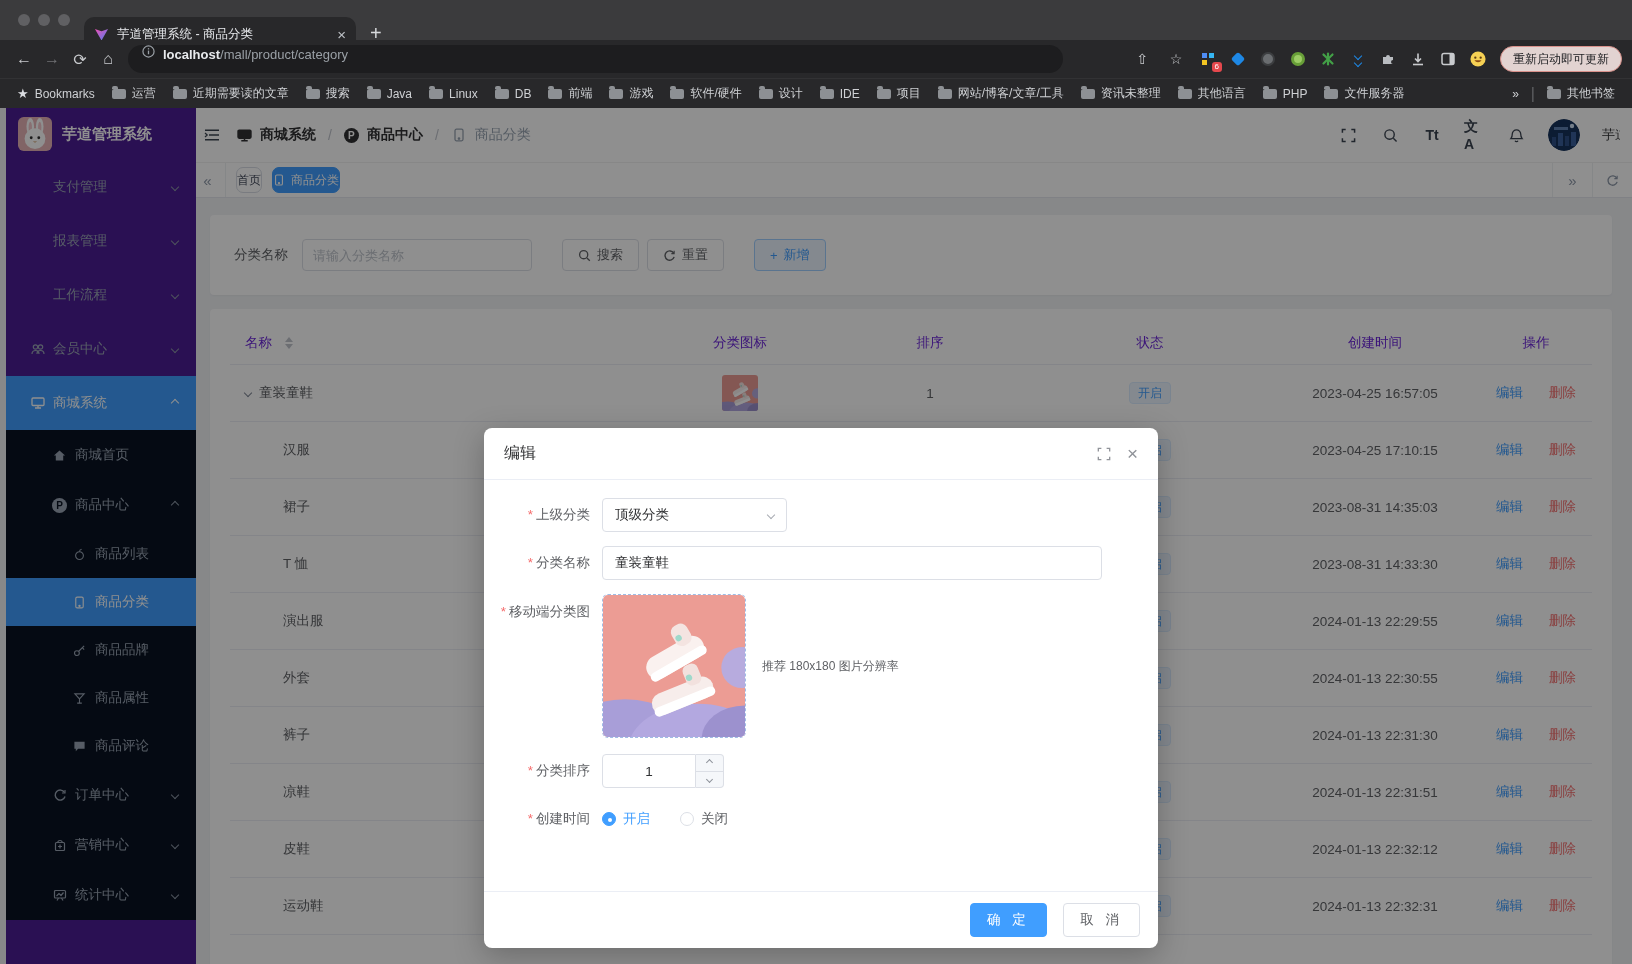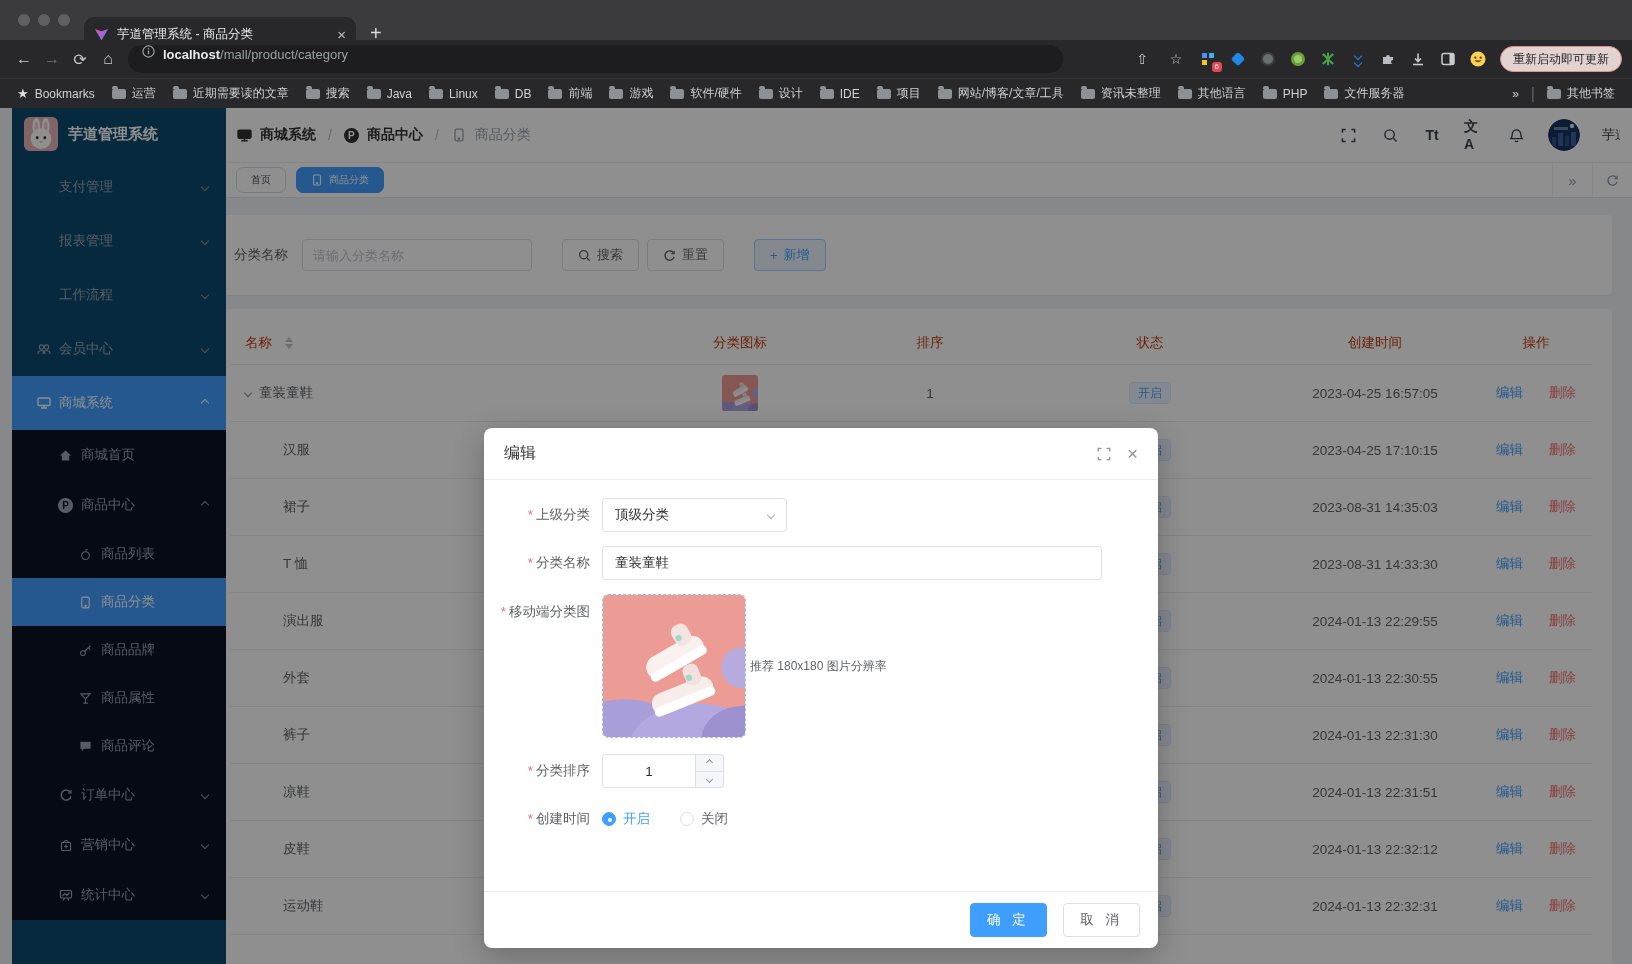--- a/index.html
+++ b/index.html
@@ -36,21 +36,21 @@
   .bookmarks{position:absolute;left:0;top:78px;width:100%;height:30px;background:#28282a;display:flex;align-items:center;padding:0 12px;gap:7px;overflow:hidden;border-top:1px solid #323234;}
   .bm{display:flex;align-items:center;gap:6px;color:#cfd1d4;font-size:12px;white-space:nowrap;padding:0 5px;}
   .folder{position:relative;width:14px;height:10px;background:#8d9094;border-radius:2px;flex:none;}
   .folder::before{content:"";position:absolute;left:0;top:-3px;width:6px;height:3px;background:#8d9094;border-radius:2px 2px 0 0;}
   .bm-star{color:#dadce0;font-size:13px;}
   .bm-spacer{flex:1;}
   .bm-sep{color:#5f6164;}
 
   
   .app{position:absolute;left:0;top:108px;width:1632px;height:856px;background:#f0f2f5;overflow:hidden;}
-  .sidebar{position:absolute;left:12px;top:0;width:214px;height:100%;background:#0c4a6e;z-index:2;}
+  .sidebar{position:absolute;left:6px;top:0;width:190px;height:100%;background:#4c1d95;z-index:2;}
   .logo{height:52px;display:flex;align-items:center;gap:10px;padding:0 12px;}
   .logo-title{color:#fff;font-size:15px;font-weight:bold;white-space:nowrap;}
   .mi{display:flex;align-items:center;color:#9aa5b5;font-size:13.5px;cursor:pointer;}
   .mi .micon{width:15px;height:15px;margin-right:8px;display:flex;align-items:center;justify-content:center;flex:none;color:#9aa5b5;}
   .mi .mlabel{flex:1;white-space:nowrap;}
   .mi .mchev{margin-right:18px;color:#8b95a5;}
   .mi.l1{height:54px;padding-left:24px;}
   .mi.l1.noicon{padding-left:47px;}
   .mi.l2{height:50px;padding-left:46px;}
   .mi.l3{height:48px;padding-left:66px;}
@@ -66,40 +66,40 @@
   .crumb .sep{color:#c0c4cc;font-weight:normal;padding:0 4px;}
   .crumb .cur{color:#97a3b1;font-weight:normal;}
   .cico{width:16px;height:16px;display:flex;align-items:center;justify-content:center;color:#303133;}
   .pcircle{width:15px;height:15px;border-radius:50%;background:#303133;color:#fff;font-size:10px;font-weight:bold;display:flex;align-items:center;justify-content:center;}
   .nav-right{margin-left:auto;display:flex;align-items:center;gap:22px;}
   .hico{color:#3b4451;font-size:14px;display:flex;align-items:center;justify-content:center;width:20px;height:20px;font-weight:bold;}
   .avatar{width:32px;height:32px;border-radius:50%;overflow:hidden;flex:none;}
   .uname{color:#303133;font-size:13px;white-space:nowrap;width:18px;overflow:hidden;}
   .tabsbar{height:36px;background:#fff;border-top:1px solid #f0f0f0;border-bottom:1px solid #e4e7ed;display:flex;align-items:center;position:relative;}
   .tb-arrow{width:36px;height:100%;display:flex;align-items:center;justify-content:center;color:#8d98a8;font-size:15px;border-right:1px solid #eef0f3;}
-  .ptab{height:26px;border:1px solid #d8dce5;border-radius:7px;display:flex;align-items:center;padding:0 14px;margin-left:10px;font-size:10px;color:#495060;background:#fff;gap:6px;}
+  .ptab{height:26px;border:1px solid #d8dce5;border-radius:7px;display:flex;align-items:center;padding:0 0;margin-left:10px;font-size:12px;color:#495060;background:#fff;gap:6px;}
   .ptab.active{background:#409eff;border-color:#409eff;color:#fff;}
   .tb-right{position:absolute;right:0;top:0;height:100%;display:flex;}
   .tb-cell{width:40px;height:100%;display:flex;align-items:center;justify-content:center;color:#8d98a8;border-left:1px solid #eef0f3;font-size:15px;}
 
   .content{position:absolute;left:0;top:91px;right:0;bottom:0;padding:16px 20px;}
   .card{background:#fff;border-radius:4px;box-shadow:0 1px 2px rgba(0,0,0,.04);}
   .search-card{height:80px;display:flex;align-items:center;padding:0 24px;margin-bottom:14px;}
   .s-label{font-size:13.5px;color:#606266;margin-right:14px;}
   .s-input{width:230px;height:32px;border:1px solid #dcdfe6;border-radius:4px;font-size:13px;color:#303133;padding:0 10px;outline:none;background:#fff;}
   .s-input::placeholder{color:#bfc4cc;}
   .btn{height:32px;border:1px solid #dcdfe6;border-radius:4px;background:#fff;color:#606266;font-size:13px;display:inline-flex;align-items:center;gap:6px;padding:0 15px;cursor:pointer;}
   .btn .bico{display:flex;align-items:center;}
   .btn.search{margin-left:30px;}
   .btn.reset{margin-left:8px;}
   .btn.add{margin-left:30px;color:#409eff;background:#ecf5ff;border:1px solid #a0cfff;}
 
   .table-card{position:absolute;left:20px;right:20px;top:110px;bottom:-10px;padding:12px 20px 0 20px;}
   .tr{display:grid;grid-template-columns:420px 180px 200px 240px 210px 1fr;align-items:center;height:57px;border-bottom:1px solid #ebeef5;font-size:13.5px;color:#606266;}
-  .tr.thead{height:44px;color:#c2410c;}
+  .tr.thead{height:44px;color:#6d28d9;}
   .td{padding:0 2px;}
   .td.c{text-align:center;}
   .name-cell{display:flex;align-items:center;padding-left:15px;gap:8px;}
   .name-cell.child{padding-left:53px;}
   .expand{color:#7e8694;}
   .sortcaret{display:inline-flex;flex-direction:column;gap:2px;margin-left:5px;vertical-align:middle;}
   .sortcaret i{width:0;height:0;border-left:4px solid transparent;border-right:4px solid transparent;}
   .sortcaret .u{border-bottom:5px solid #c0c4cc;}
   .sortcaret .d{border-top:5px solid #c0c4cc;}
   .thumb{width:36px;height:36px;border-radius:3px;overflow:hidden;display:inline-block;vertical-align:middle;}
@@ -117,21 +117,21 @@
   .m-body{flex:1;padding:18px 20px 0 0;}
   .f-row{display:flex;align-items:center;margin-bottom:14px;}
   .f-row.top{align-items:flex-start;}
   .f-label{width:118px;flex:none;text-align:right;padding-right:12px;font-size:13.5px;color:#606266;line-height:34px;}
   .req{color:#f56c6c;margin-right:3px;}
   .sel{width:185px;height:34px;border:1px solid #dcdfe6;border-radius:4px;display:flex;align-items:center;padding:0 12px;font-size:13.5px;color:#303133;background:#fff;}
   .sel .chev{margin-left:auto;color:#a8abb2;}
   .txt-input{width:500px;height:34px;border:1px solid #dcdfe6;border-radius:4px;padding:0 12px;font-size:13.5px;color:#303133;outline:none;}
   .upload{width:144px;height:144px;border:1px dashed #9fbde6;border-radius:6px;overflow:hidden;position:relative;cursor:pointer;}
   .upload svg{display:block;}
-  .hint{font-size:12px;color:#606266;margin-left:4px;line-height:144px;}
+  .hint{font-size:12px;color:#606266;margin-left:16px;line-height:144px;}
   .numwrap{display:flex;height:34px;}
   .num-input{width:94px;height:34px;border:1px solid #dcdfe6;border-radius:4px 0 0 4px;text-align:center;font-size:13.5px;color:#303133;outline:none;}
   .stepper{width:28px;height:34px;border:1px solid #dcdfe6;border-left:none;border-radius:0 4px 4px 0;display:flex;flex-direction:column;background:#f5f7fa;}
   .stepper div{flex:1;display:flex;align-items:center;justify-content:center;color:#8f939b;}
   .stepper div:first-child{border-bottom:1px solid #dcdfe6;}
   .stepper .chev{width:5px;height:5px;border-width:1.4px;}
   .radio{display:inline-flex;align-items:center;gap:7px;font-size:13.5px;color:#606266;margin-right:30px;cursor:pointer;}
   .rdot{width:14px;height:14px;border-radius:50%;border:1px solid #dcdfe6;background:#fff;position:relative;flex:none;}
   .radio.on{color:#409eff;}
   .radio.on .rdot{background:#409eff;border-color:#409eff;}

